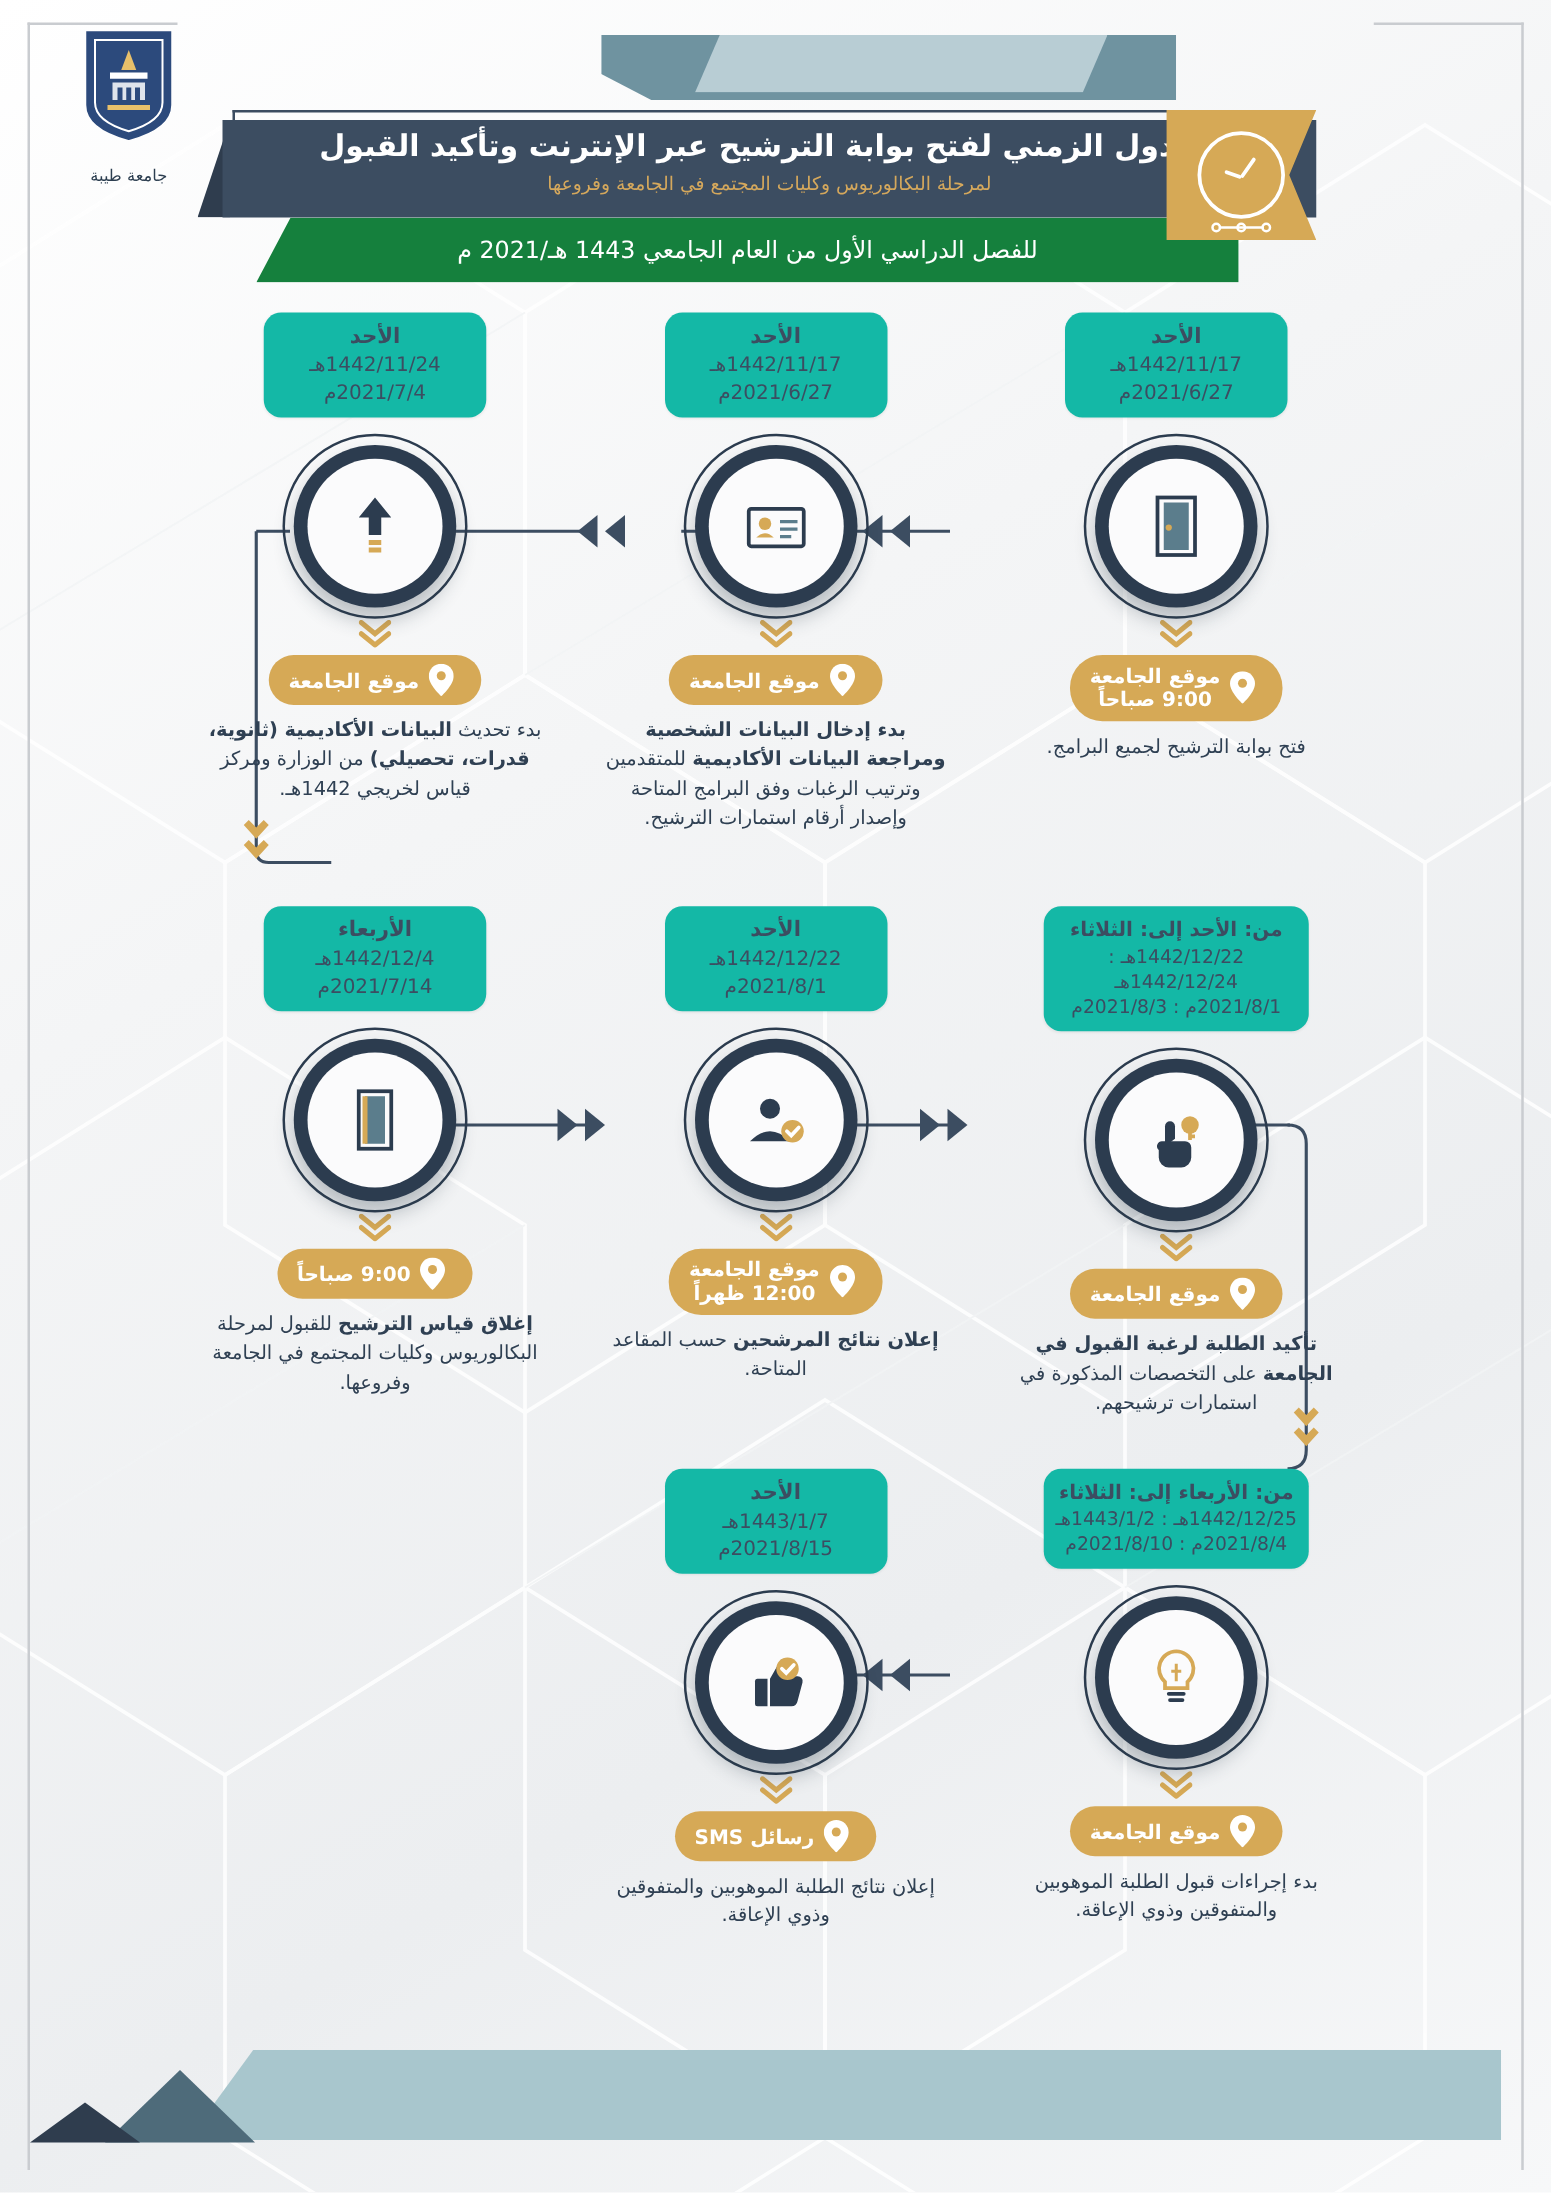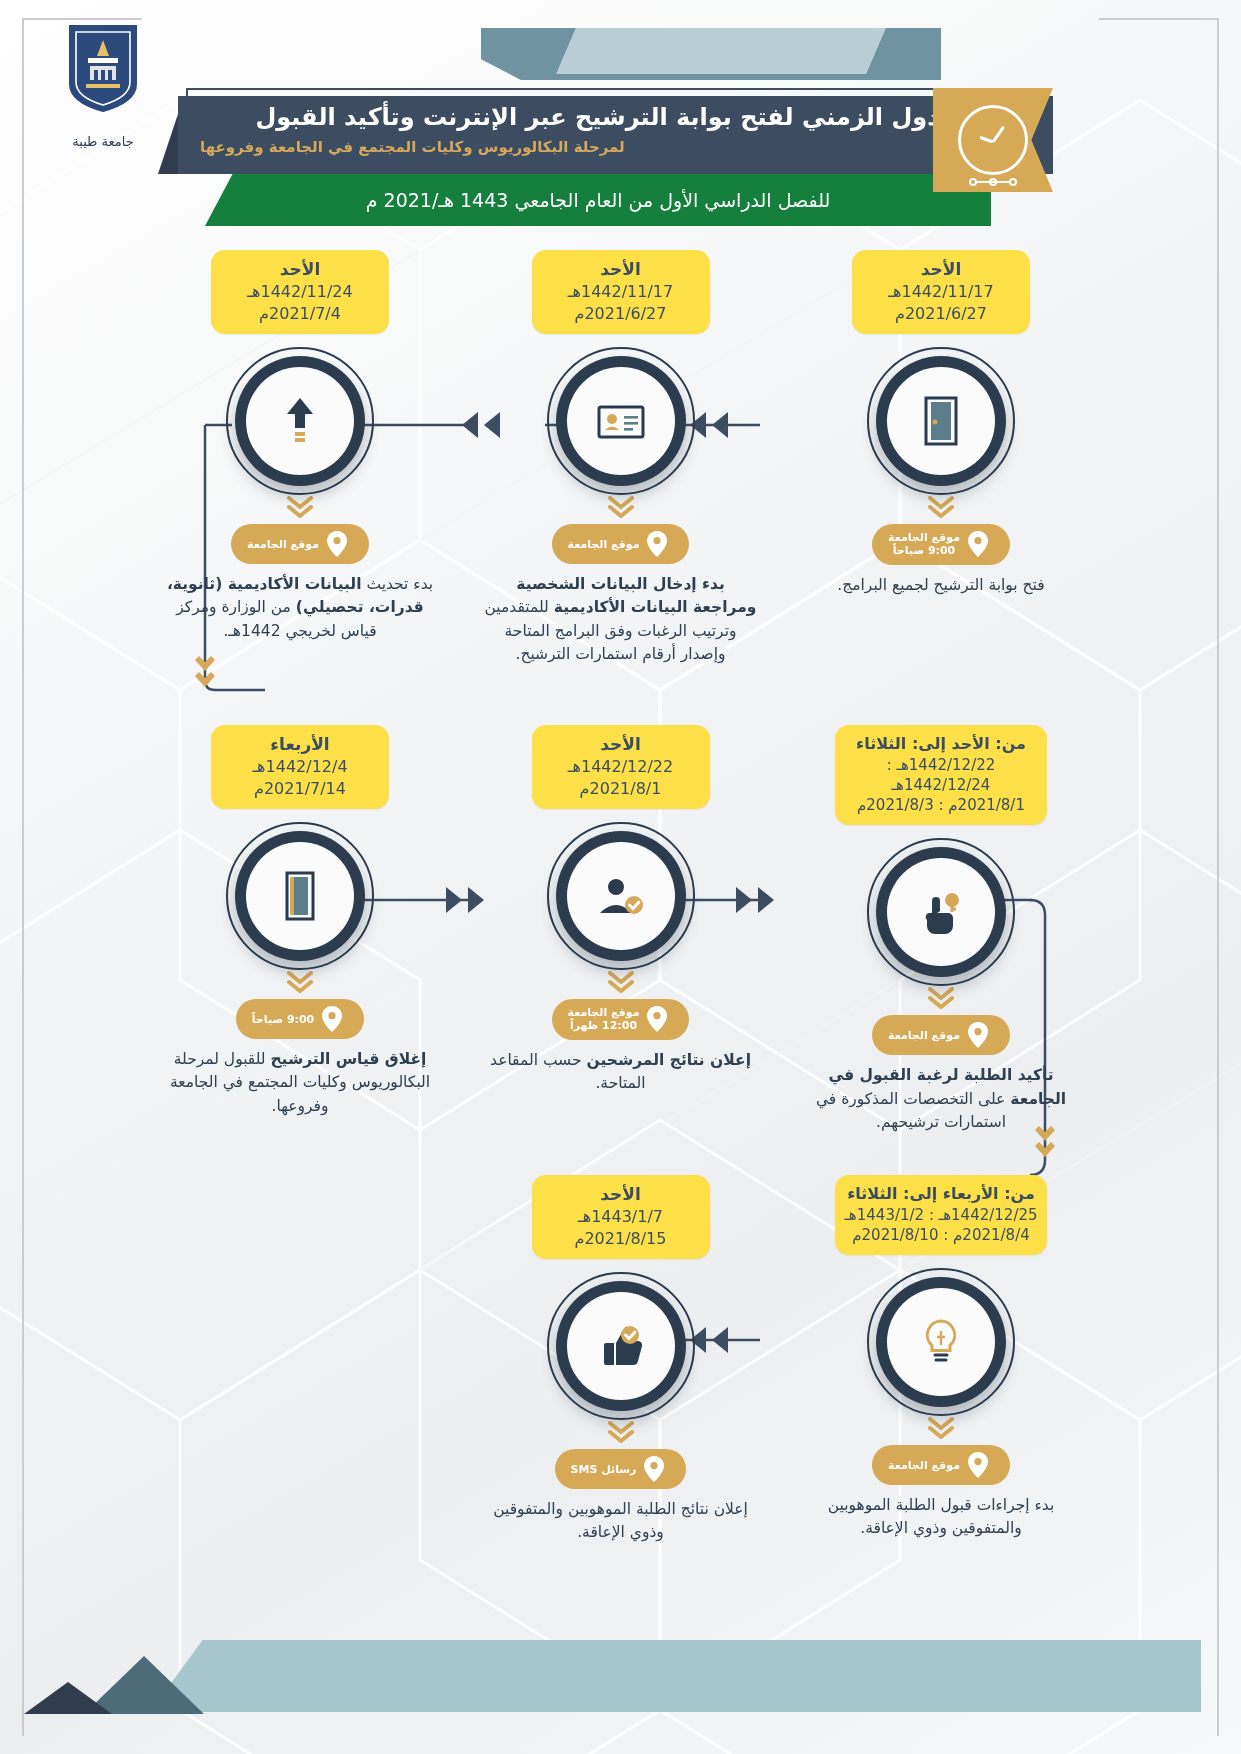--- a/index.html
+++ b/index.html
@@ -31,61 +31,61 @@
   .hdr-ribbon-top{position:absolute;right:300px;top:0;width:500px;height:52px;
       background:#6f93a0;clip-path:polygon(8% 0,100% 0,100% 100%,16% 100%,8% 60%);}
   .hdr-ribbon-top2{position:absolute;right:355px;top:0;width:330px;height:46px;
       background:#b8cdd4;clip-path:polygon(6% 0,100% 0,94% 100%,0 100%);}
   .hdr-bar{position:absolute;left:178px;right:188px;top:68px;height:78px;background:#3c4d61;}
   .hdr-bar-outline{position:absolute;left:186px;right:196px;top:60px;height:78px;border:2px solid #3c4d61;border-bottom:none;}
   .hdr-tail{position:absolute;left:158px;top:68px;width:26px;height:78px;background:#2f3d4e;
       clip-path:polygon(100% 0,100% 100%,0 100%);}
   .hdr-title{position:absolute;left:200px;right:210px;top:74px;text-align:center;color:#ffffff;
       font-size:24px;font-weight:bold;line-height:1.25;}
-  .hdr-sub{position:absolute;left:200px;right:210px;top:110px;text-align:left;color:#d5a85c;
-      font-size:15px;font-weight:bold;}
+  .hdr-sub{position:absolute;left:200px;right:210px;top:110px;text-align:center;color:#d5a85c;
+      font-size:15px;font-weight:normal;}
   .hdr-bar2{position:absolute;left:205px;right:250px;top:146px;height:52px;background:#15803d;
       clip-path:polygon(3.5% 0,100% 0,100% 100%,0 100%);}
   .hdr-bar2 span{display:block;text-align:center;color:#ffffff;font-size:19px;line-height:52px;}
   .hdr-clock{position:absolute;right:188px;top:60px;width:120px;height:104px;background:#d6a956;
       clip-path:polygon(0 0,100% 0,82% 50%,100% 100%,0 100%);display:flex;align-items:center;justify-content:center;}
   .hdr-clock-inner{width:70px;height:70px;border:3px solid #ffffff;border-radius:50%;position:relative;
       display:flex;align-items:center;justify-content:center;}
   .hdr-clock-inner:before{content:"";position:absolute;width:3px;height:19px;background:#fff;top:15px;left:50%;
       transform-origin:bottom center;transform:translateX(-50%) rotate(35deg);border-radius:2px;}
   .hdr-clock-inner:after{content:"";position:absolute;width:3px;height:14px;background:#fff;top:20px;left:50%;
       transform-origin:bottom center;transform:translateX(-50%) rotate(-70deg);border-radius:2px;}
   .clock-dots{position:absolute;bottom:-14px;left:50%;transform:translateX(-50%);display:flex;gap:12px;align-items:center;}
   .clock-dots i{width:8px;height:8px;border:2px solid #fff;border-radius:50%;display:block;}
   .clock-line{position:absolute;bottom:-11px;left:14px;right:14px;height:2px;background:#fff;}
 
   
   .row{position:absolute;left:150px;right:150px;height:420px;}
   .cell{position:absolute;width:300px;text-align:center;}
 
-  .datebox{width:178px;margin:0 auto;background:#fde047;border-radius:14px;padding:8px 6px 10px;
+  .datebox{width:178px;margin:0 auto;background:#14b8a6;border-radius:14px;padding:8px 6px 10px;
       color:#3c4d61;font-size:16px;line-height:1.35;box-shadow:0 1px 2px rgba(0,0,0,.06);}
   .datebox .d-day{font-weight:bold;font-size:17px;}
   .datebox.wide{width:212px;font-size:15px;}
   .datebox.wide .d-day{font-size:16px;}
 
   .circle-wrap{position:relative;width:130px;height:130px;margin:22px auto 0;}
   .circle-outer{position:absolute;inset:0;border-radius:50%;background:#2c3c4f;
       box-shadow:0 10px 16px rgba(40,55,70,.30);}
   .circle-ring{position:absolute;inset:-9px;border-radius:50%;border:2px solid #2c3c4f;}
   .circle-inner{position:absolute;inset:11px;border-radius:50%;background:#fbfbfc;
       display:flex;align-items:center;justify-content:center;}
   .circle-inner svg{width:58px;height:58px;}
 
   .chev{margin:10px auto 6px;width:26px;height:22px;}
   .chev svg{width:26px;height:22px;}
 
   .pill{display:inline-flex;align-items:center;justify-content:center;gap:8px;
       background:#d6a956;color:#ffffff;border-radius:26px;padding:7px 22px 7px 16px;
-      font-size:11px;font-weight:bold;line-height:1.2;min-height:34px;}
+      font-size:16px;font-weight:bold;line-height:1.2;min-height:34px;}
   .pill .pin{width:20px;height:26px;flex:none;}
   .pill .ptxt{text-align:center;}
 
   .desc{margin-top:9px;font-size:15.5px;line-height:1.5;color:#2f4053;padding:0 14px;}
   .desc b{font-weight:bold;}
 
   
   .conn{position:absolute;pointer-events:none;}
   .conn svg{display:block;overflow:visible;}
 

